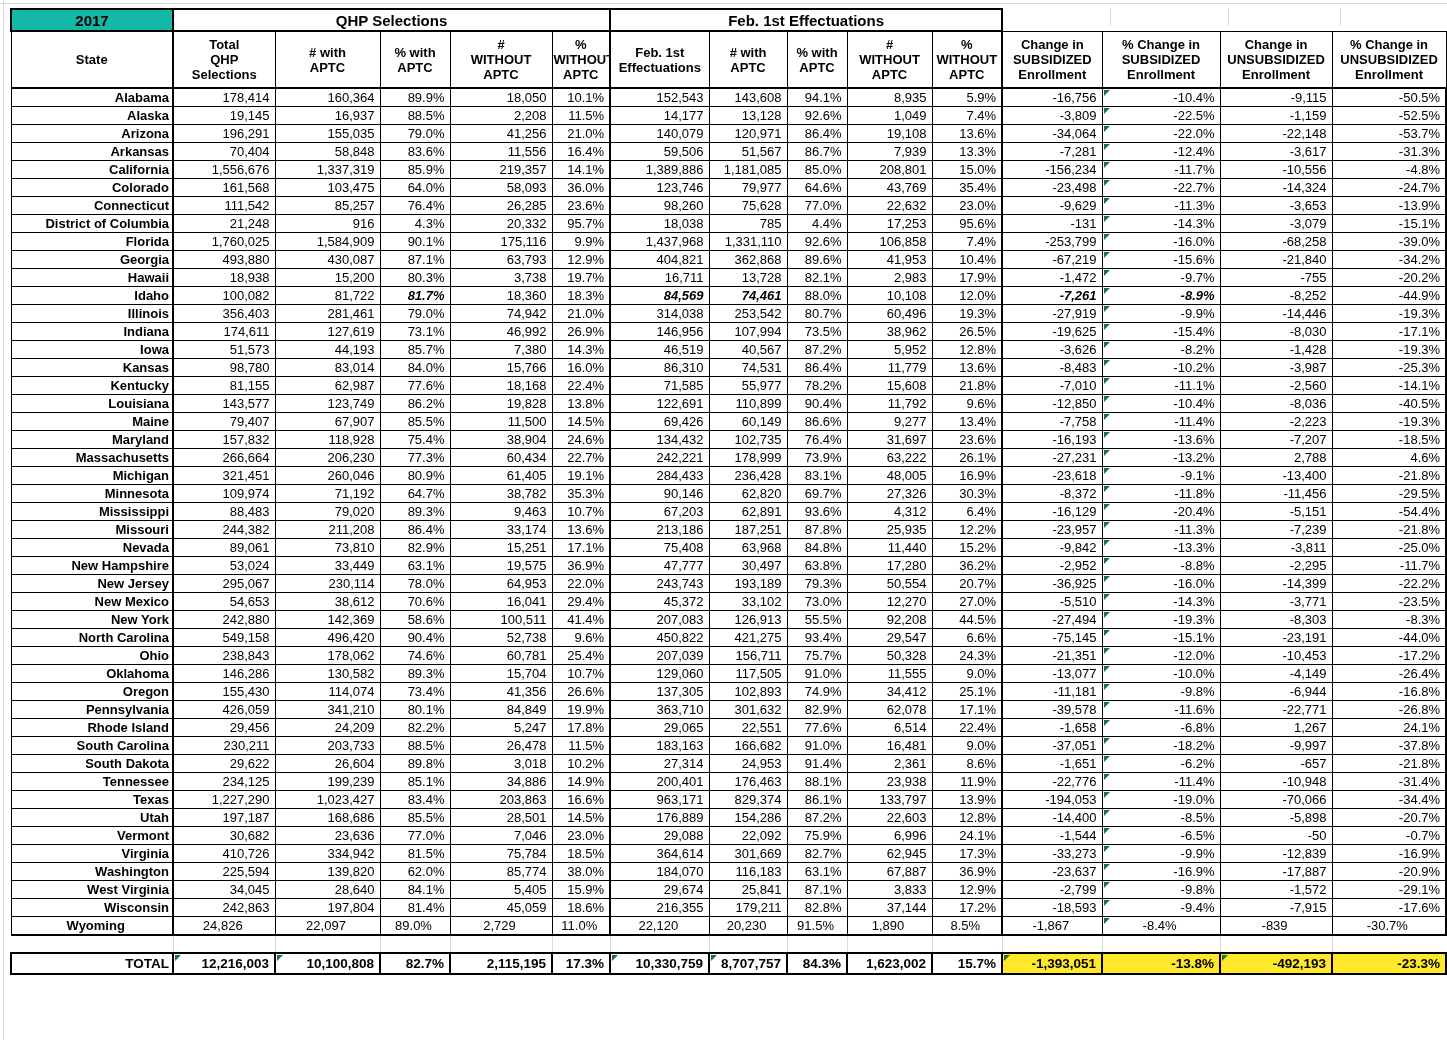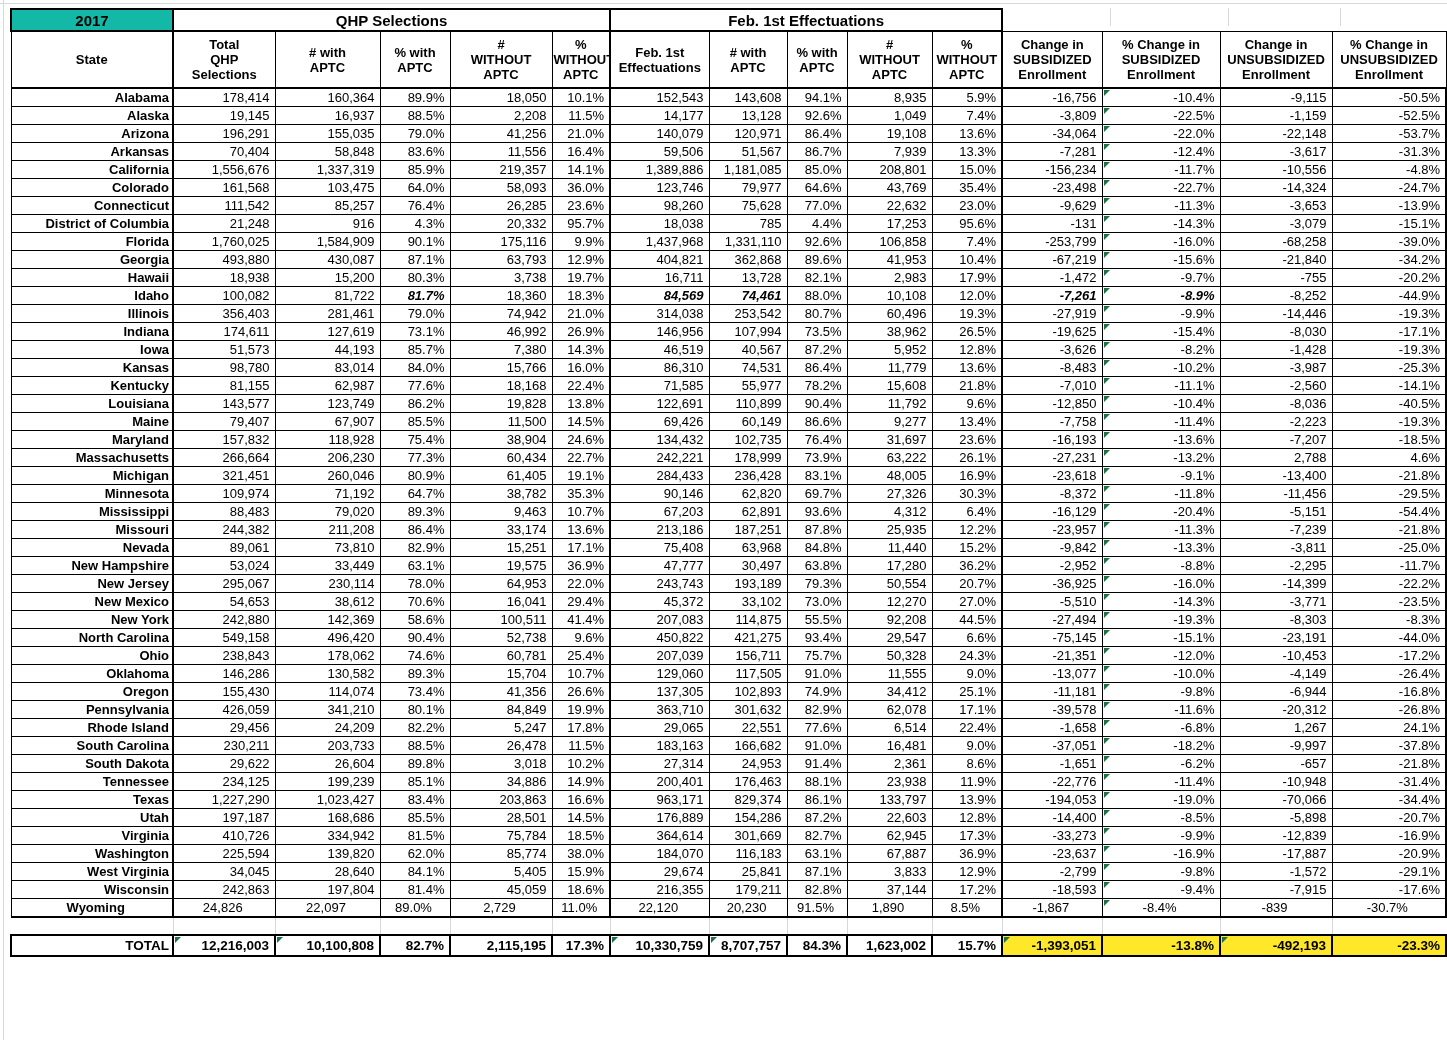--- a/index.html
+++ b/index.html
@@ -628,21 +628,21 @@
           <td class="br2">-23.5%</td>
         </tr>
         <tr>
           <td class="state br2">New York</td>
           <td class="bl2">242,880</td>
           <td>142,369</td>
           <td>58.6%</td>
           <td>100,511</td>
           <td>41.4%</td>
           <td class="bl2">207,083</td>
-          <td>114,875</td>
+          <td>126,913</td>
           <td>55.5%</td>
           <td>92,208</td>
           <td>44.5%</td>
           <td class="bl2">-27,494</td>
           <td>-19.3%<span class="tri"></span></td>
           <td>-8,303</td>
           <td class="br2">-8.3%</td>
         </tr>
         <tr>
           <td class="state br2">North Carolina</td>
@@ -719,21 +719,21 @@
           <td>80.1%</td>
           <td>84,849</td>
           <td>19.9%</td>
           <td class="bl2">363,710</td>
           <td>301,632</td>
           <td>82.9%</td>
           <td>62,078</td>
           <td>17.1%</td>
           <td class="bl2">-39,578</td>
           <td>-11.6%<span class="tri"></span></td>
-          <td>-20,312</td>
+          <td>-22,771</td>
           <td class="br2">-26.8%</td>
         </tr>
         <tr>
           <td class="state br2">Rhode Island</td>
           <td class="bl2">29,456</td>
           <td>24,209</td>
           <td>82.2%</td>
           <td>5,247</td>
           <td>17.8%</td>
           <td class="bl2">29,065</td>
@@ -823,20 +823,37 @@
           <td>14.5%</td>
           <td class="bl2">176,889</td>
           <td>154,286</td>
           <td>87.2%</td>
           <td>22,603</td>
           <td>12.8%</td>
           <td class="bl2">-14,400</td>
           <td>-8.5%<span class="tri"></span></td>
           <td>-5,898</td>
           <td class="br2">-20.7%</td>
+        </tr>
+        <tr>
+          <td class="state br2">Vermont</td>
+          <td class="bl2">30,682</td>
+          <td>23,636</td>
+          <td>77.0%</td>
+          <td>7,046</td>
+          <td>23.0%</td>
+          <td class="bl2">29,088</td>
+          <td>22,092</td>
+          <td>75.9%</td>
+          <td>6,996</td>
+          <td>24.1%</td>
+          <td class="bl2">-1,544</td>
+          <td>-6.5%<span class="tri"></span></td>
+          <td>-50</td>
+          <td class="br2">-0.7%</td>
         </tr>
         <tr>
           <td class="state br2">Virginia</td>
           <td class="bl2">410,726</td>
           <td>334,942</td>
           <td>81.5%</td>
           <td>75,784</td>
           <td>18.5%</td>
           <td class="bl2">364,614</td>
           <td>301,669</td>

